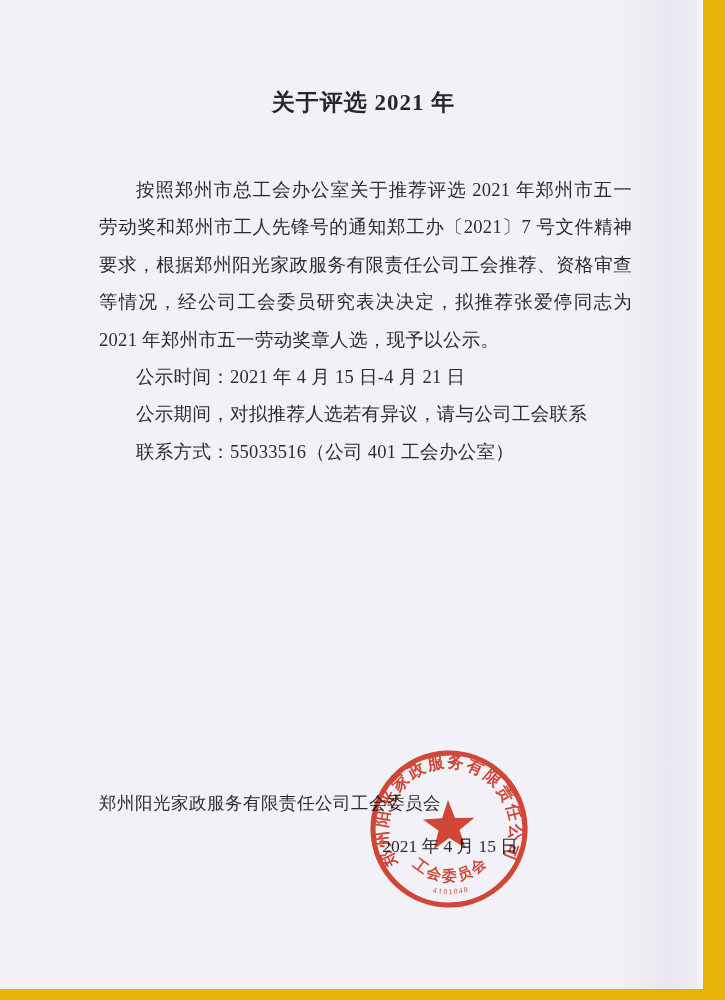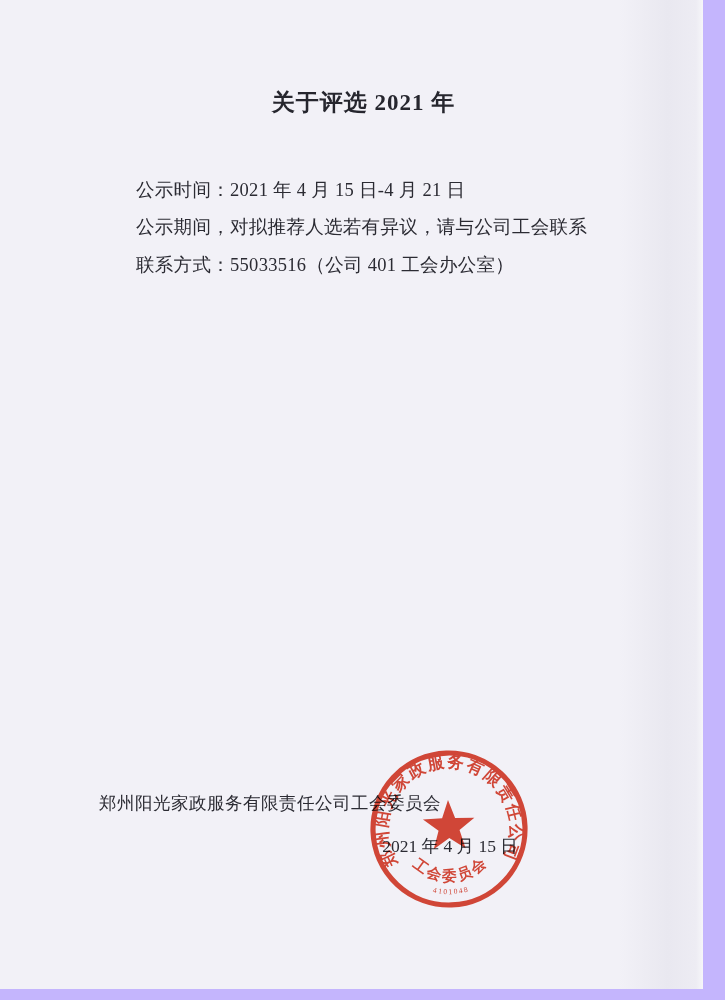--- a/index.html
+++ b/index.html
@@ -4,21 +4,21 @@
 <style>
   * { margin:0; padding:0; box-sizing:border-box; }
   body {
     font-family: "Liberation Serif", "DejaVu Serif", serif;
     background:#e8e4d8;
   }
   .scan {
     position:relative;
     width:725px; height:1000px;
     margin:0 auto;
-    background:#c4b5fd;            
+    background:#eab308;            
     overflow:hidden;
   }
   .paper {
     position:absolute; left:0; top:0;
     width:703px; height:989px;
     background:linear-gradient(90deg,#f2f1f7 0%,#f2f1f7 88%,#e9e8f0 95%,#edecf3 99%,#f6f6f9 100%);
   }
   .title-block {
     position:absolute; left:97px; top:82px; width:533px;
     text-align:center; color:#26262e;
@@ -56,20 +56,21 @@
 <body>
 
 <div class="scan">
   <div class="paper"></div>
 
   <div class="title-block">
     <div>关于评选 2021 年</div>
   </div>
 
   <div class="body-text">
+    <p>按照郑州市总工会办公室关于推荐评选 2021 年郑州市五一劳动奖和郑州市工人先锋号的通知郑工办〔2021〕7 号文件精神要求，根据郑州阳光家政服务有限责任公司工会推荐、资格审查等情况，经公司工会委员研究表决决定，拟推荐张爱停同志为 2021 年郑州市五一劳动奖章人选，现予以公示。</p>
     <p>公示时间：2021 年 4 月 15 日-4 月 21 日</p>
     <p>公示期间，对拟推荐人选若有异议，请与公司工会联系</p>
     <p>联系方式：55033516（公司 401 工会办公室）</p>
   </div>
 
   <div class="signature">郑州阳光家政服务有限责任公司工会委员会</div>
   <div class="datefield">2021 年 4 月 15 日</div>
 
   <svg class="seal" viewBox="0 0 200 200">
     <defs>

